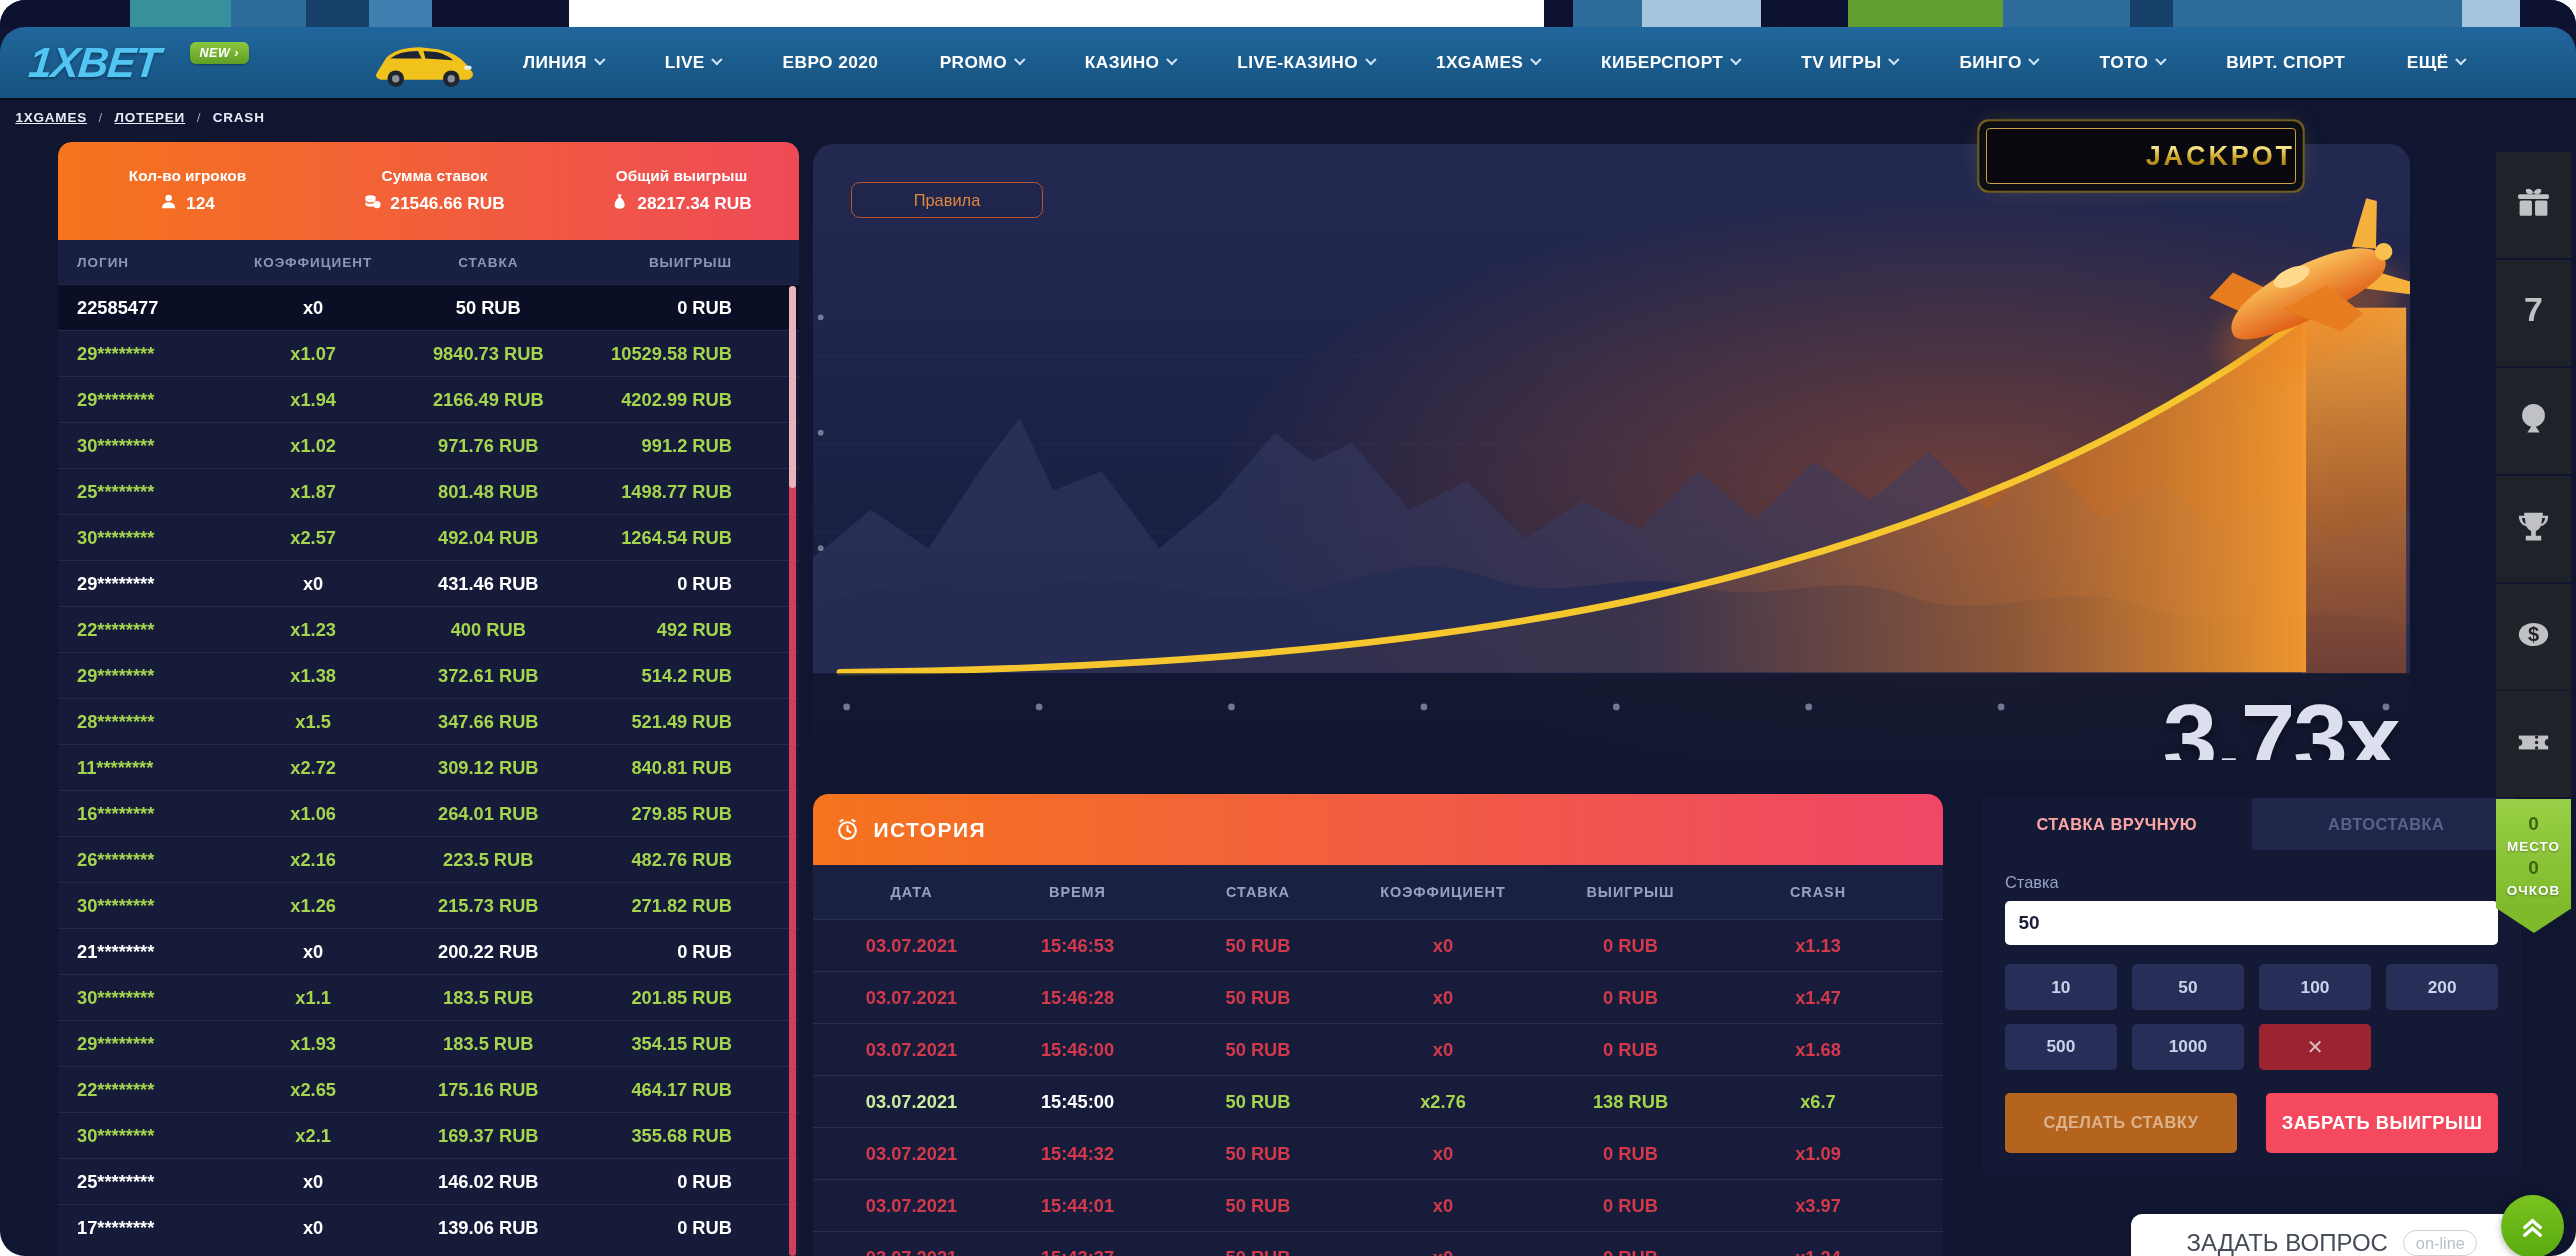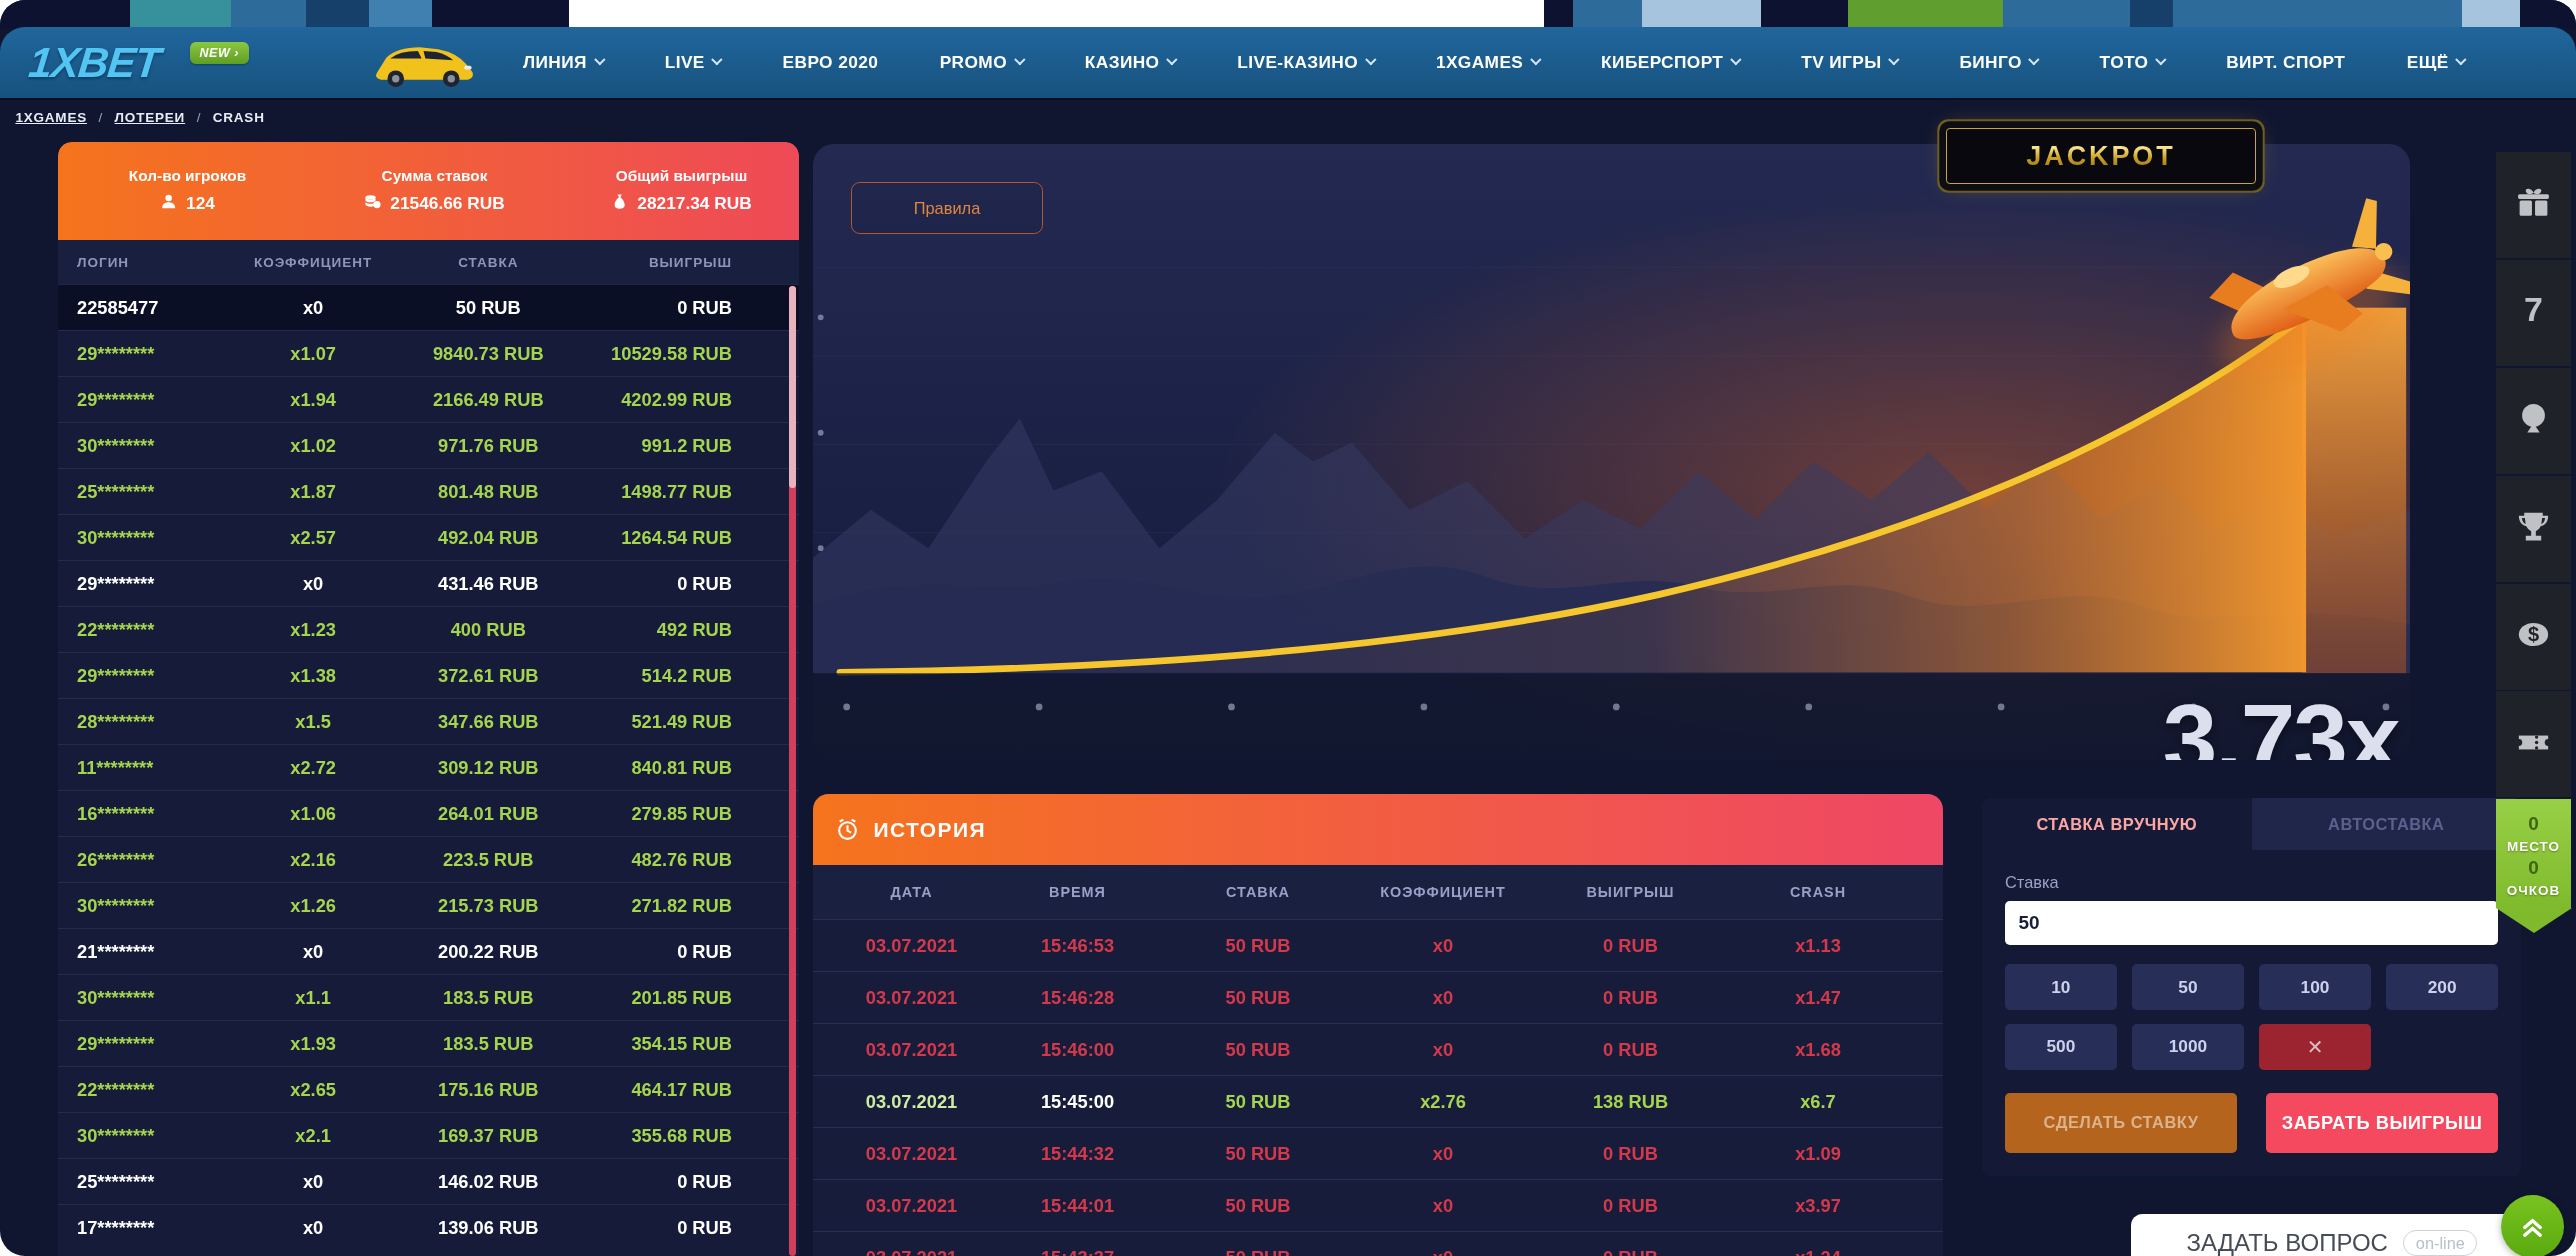--- a/index.html
+++ b/index.html
@@ -39,23 +39,23 @@
   .p-row{height:46px;border-top:1px solid rgba(50,57,95,.55);font-size:18.3px;font-weight:700;}
   .p-row.win{color:#a5d44e;}
   .p-row.lose{color:#ffffff;}
   .p-row.self{color:#ffffff;background:#0a0f26;}
   .p-scroll{position:absolute;right:2.9px;top:144px;bottom:0;width:6.7px;background:#d23f5c;border-radius:3.8px;}
   .p-scroll .thumb{position:absolute;left:0;top:0;width:100%;height:202px;background:#e9b3be;border-radius:3.8px;}
 
   
   .game{position:absolute;left:813px;top:144px;width:1597px;height:616px;border-radius:21px;overflow:hidden;background:linear-gradient(180deg,#232951 0%,#1b2145 55%,#141a39 100%);}
   .game svg.scene{position:absolute;left:0;top:0;}
-  .rules-btn{position:absolute;left:38px;top:38px;width:192px;height:52px;border:1.9px solid #b85430;border-radius:8.7px;color:#e0873f;font-size:16.4px;display:flex;align-items:center;justify-content:center;cursor:pointer;background:rgba(0,0,0,.04);}
+  .rules-btn{position:absolute;left:38px;top:38px;width:192px;height:36px;border:1.9px solid #b85430;border-radius:8.7px;color:#e0873f;font-size:16.4px;display:flex;align-items:center;justify-content:center;cursor:pointer;background:rgba(0,0,0,.04);}
   .multiplier{position:absolute;right:11.5px;top:539px;font-size:98px;font-weight:700;color:#dce0ee;letter-spacing:-1.9px;text-shadow:0 2.9px 9.6px rgba(0,0,0,.45);}
-  .jackpot{position:absolute;left:1946px;top:128px;width:310px;height:56px;background:#08080e;border:1.9px solid #caa43c;border-radius:3.8px;box-shadow:0 0 0 6.7px #0d0d14,0 0 0 8.7px #6e5c20,0 0 23px rgba(212,175,55,.4);display:flex;align-items:center;justify-content:center;z-index:6;}
+  .jackpot{position:absolute;left:1986px;top:128px;width:310px;height:56px;background:#08080e;border:1.9px solid #caa43c;border-radius:3.8px;box-shadow:0 0 0 6.7px #0d0d14,0 0 0 8.7px #6e5c20,0 0 23px rgba(212,175,55,.4);display:flex;align-items:center;justify-content:flex-end;z-index:6;}
   .jackpot span{font-size:27px;font-weight:800;letter-spacing:2.9px;background:linear-gradient(180deg,#f8e68a 20%,#caa024 55%,#8a6c12);-webkit-background-clip:text;background-clip:text;color:transparent;}
 
   
   .history{position:absolute;left:813px;top:794px;width:1130px;bottom:0;background:#161c3a;border-radius:15.4px 15.4px 0 0;overflow:hidden;}
   .h-header{height:71px;background:linear-gradient(90deg,#f5741d,#ef4766);display:flex;align-items:center;gap:13.5px;padding-left:22px;color:#fff;}
   .h-header svg{width:25px;height:25px;stroke:#fff;fill:none;stroke-width:2;}
   .h-title{font-size:21px;font-weight:700;letter-spacing:1.4px;}
   .h-grid{display:grid;grid-template-columns:149px 183px 178px 192px 183px 1fr;align-items:center;padding:0 29px 0 24px;text-align:center;}
   .h-cols{height:54px;background:#1a2040;color:#98a0c6;font-size:14.4px;font-weight:700;letter-spacing:1px;}
   .h-row{height:52px;border-top:1px solid rgba(58,65,105,.5);font-size:18.3px;font-weight:700;}

